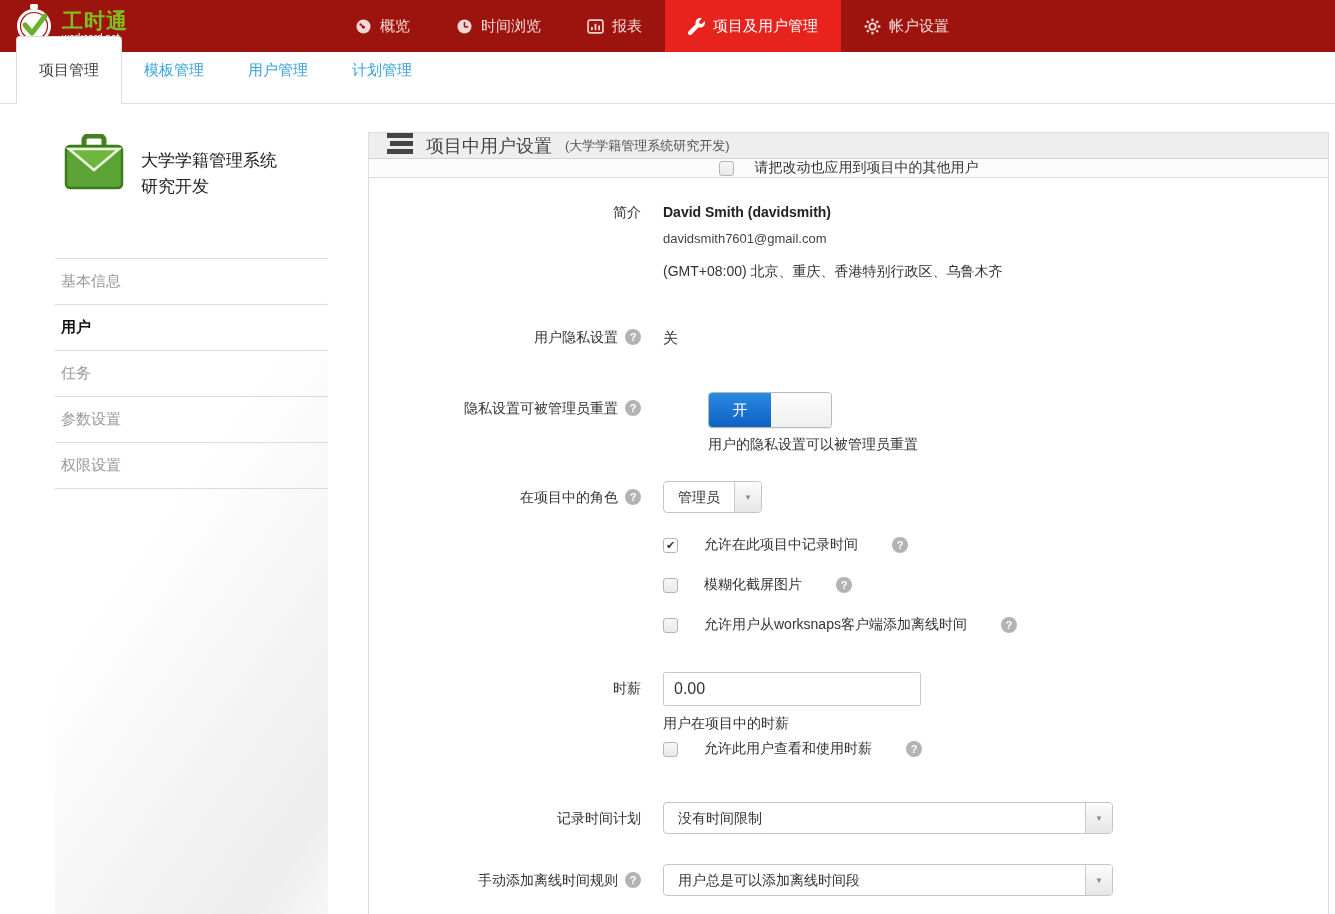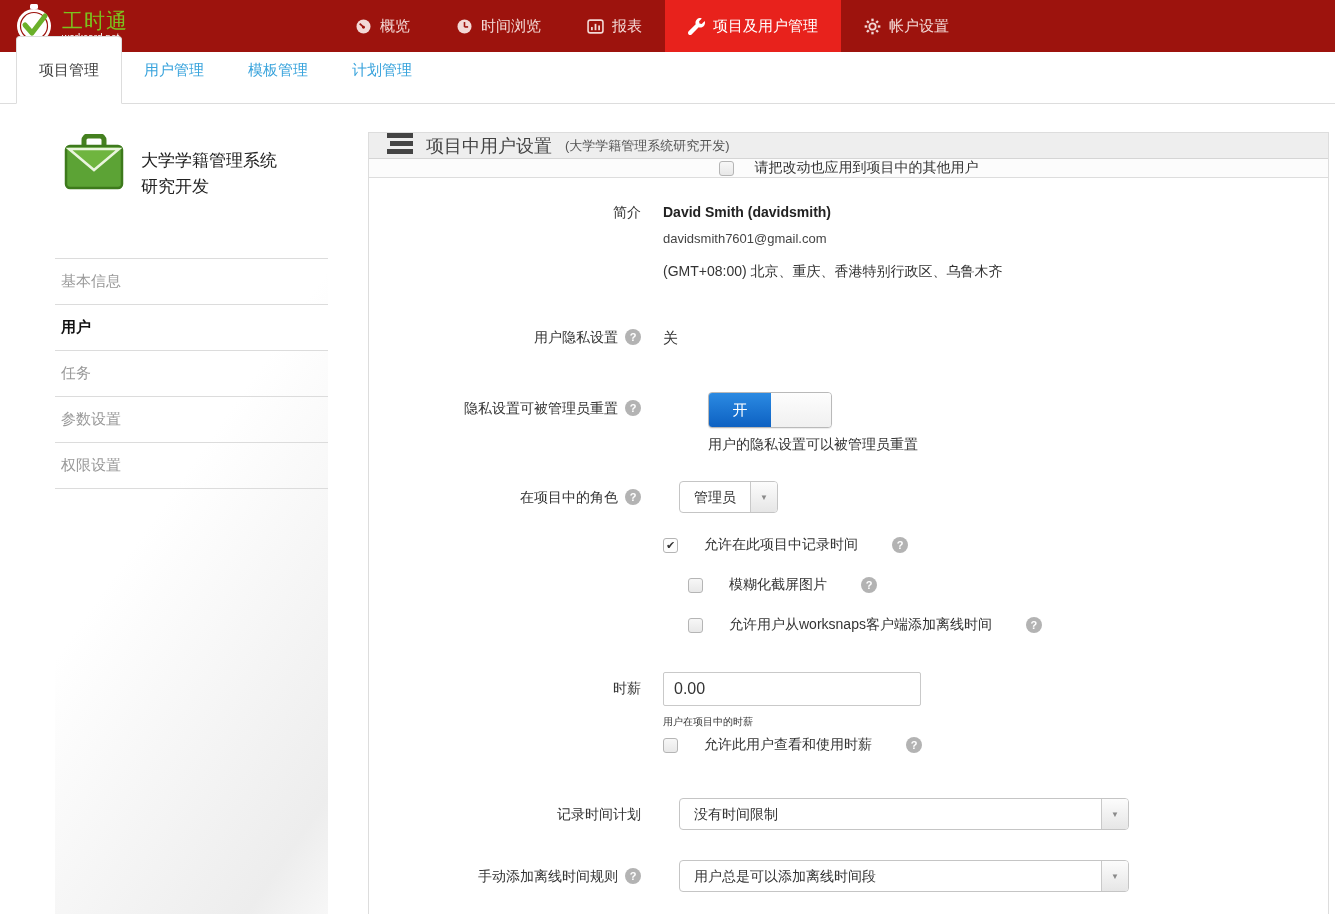--- a/index.html
+++ b/index.html
@@ -2,21 +2,21 @@
 <html><head>
 <meta charset="utf-8">
 <style>
   * { margin:0; padding:0; box-sizing:border-box; }
   html,body { width:1335px; height:914px; overflow:hidden; background:#fff;
     font-family:"Liberation Sans","DejaVu Sans",sans-serif; color:#333; }
 
   
   .topnav { height:52px; background:#9d130d; display:flex; align-items:stretch; }
   .brand { display:flex; align-items:center; gap:8px; padding:0 14px; min-width:220px; cursor:pointer; }
-  .brand-text .t1 { color:#7cc11e; font-size:21px; font-weight:normal; letter-spacing:1px; line-height:22px; }
+  .brand-text .t1 { color:#7cc11e; font-size:21px; font-weight:bold; letter-spacing:1px; line-height:22px; }
   .brand-text .t2 { color:#fff; font-size:10px; line-height:11px; }
   .nav-items { display:flex; margin-left:112px; }
   .nav-item { display:flex; align-items:center; gap:8px; padding:0 23px; color:#f3d9d6; font-size:15px; cursor:pointer; }
   .nav-item .glyph { display:flex; align-items:center; }
   .nav-item.active { background:#e8221c; color:#fff; }
 
   
   .tabbar { height:52px; border-bottom:1px solid #ddd; display:flex; align-items:flex-end; padding-left:16px; background:#fff; }
   .tab { padding:8px 22px; line-height:50px; font-size:15px; color:#38a3dc; cursor:pointer; }
   .tab.active { color:#444; background:#fff; border:1px solid #ddd; border-bottom:1px solid #fff; border-radius:4px 4px 0 0; margin-bottom:-1px; }
@@ -55,45 +55,45 @@
 
   .profile-name { font-size:14px; font-weight:bold; color:#222; }
   .profile-email { font-size:13px; color:#444; margin-top:11px; }
   .profile-tz { font-size:14px; color:#333; margin-top:17px; }
 
   .toggle { width:124px; height:36px; border:1px solid #b9b9b9; border-radius:4px; background:#f6f6f6; display:flex; overflow:hidden; cursor:pointer; box-shadow:0 1px 1px rgba(0,0,0,.08); }
   .toggle-on { width:62px; background:linear-gradient(#2b8ae2,#0d61c2); color:#fff; font-size:15px; display:flex; align-items:center; justify-content:center; }
   .toggle-off { flex:1; background:linear-gradient(#fdfdfd,#f0f0f0); }
   .toggle-caption { font-size:14px; color:#333; margin-top:8px; }
 
-  .select { display:inline-flex; border:1px solid #c5c5c5; border-radius:4px; background:#fff; height:32px; overflow:hidden; cursor:pointer;margin-left:16px; }
+  .select { display:inline-flex; border:1px solid #c5c5c5; border-radius:4px; background:#fff; height:32px; overflow:hidden; cursor:pointer; }
   .select .sel-txt { padding:0 14px; line-height:30px; font-size:14px; color:#333; flex:1; white-space:nowrap; }
   .select .sel-arrow { width:27px; border-left:1px solid #c9c9c9; background:linear-gradient(#fcfcfc,#e6e6e6);
     display:flex; align-items:center; justify-content:center; color:#8a8a8a; font-size:8px; }
   .select.wide { width:450px; }
 
   .cb-line { display:flex; align-items:center; gap:26px; font-size:14px; color:#333; }
 
   .rate-input { width:258px; height:34px; border:1px solid #c9c9c9; border-radius:2px; font-size:16px; color:#333; padding:0 10px;
     font-family:"Liberation Sans","DejaVu Sans",sans-serif; }
-  .rate-caption { font-size:10px; color:#333; margin-top:9px;font-family:Liberation Mono, monospace; }
+  .rate-caption { font-size:14px; color:#333; margin-top:9px;font-family:Liberation Mono, monospace; }
 
   
   .r-profile { margin-top:26px; }
   .r-privacy { margin-top:48px; }
   .r-toggle  { margin-top:45px;gap:45px; }
   .r-role    { margin-top:27px; }
   .r-cb1     { margin-top:23px; }
   .r-cb2     { margin-top:22px; }
   .r-cb3     { margin-top:22px; }
   .r-rate    { margin-top:38px; }
   .r-sched   { margin-top:44px; }
   .r-offline { margin-top:30px; }
   .pt8 { padding-top:8px; }
-  .indent { margin-left:25px; }
+  .indent { }
 </style>
 </head>
 <body>
 
 <div class="topnav">
   <div class="brand">
     <span>
       <svg width="40" height="42" viewBox="0 0 40 42">
         <rect x="16" y="1" width="8" height="5" rx="1.5" fill="#fff"></rect>
         <circle cx="20" cy="23" r="17" fill="#fff"></circle>
@@ -162,22 +162,22 @@
             </g>
           </svg>
       </span>
       <span>帐户设置</span>
     </div>
   </div>
 </div>
 
 <div class="tabbar">
   <div class="tab active">项目管理</div>
+  <div class="tab">模板管理</div>
   <div class="tab">用户管理</div>
-  <div class="tab">模板管理</div>
   <div class="tab">计划管理</div>
 </div>
 
 <div class="content">
 
   <div class="sidebar">
     <div class="proj-card">
       <span>
         <svg width="62" height="60" viewBox="0 0 62 60">
           <rect x="21" y="2" width="20" height="14" rx="4" fill="none" stroke="#44801f" stroke-width="5"></rect>

